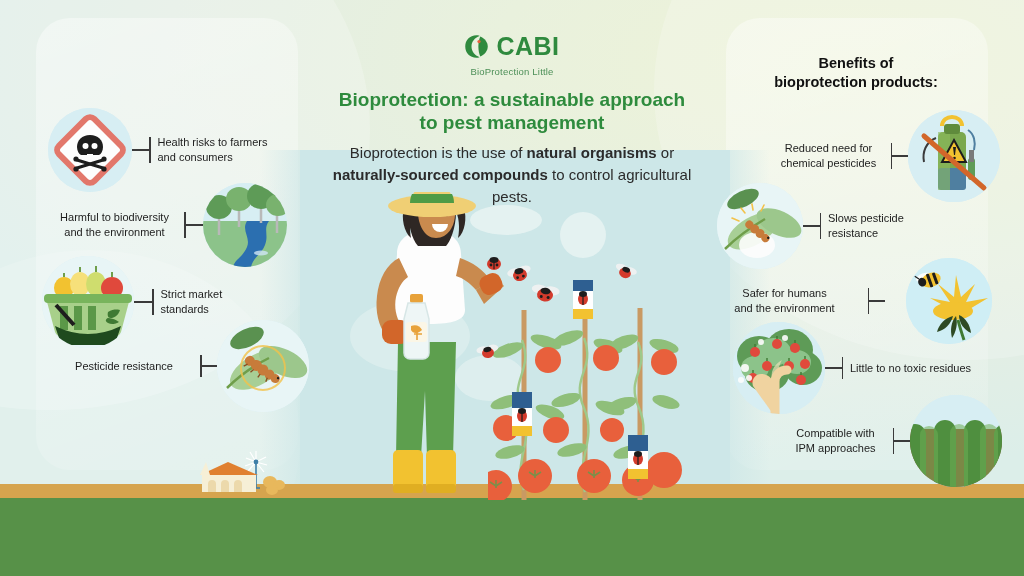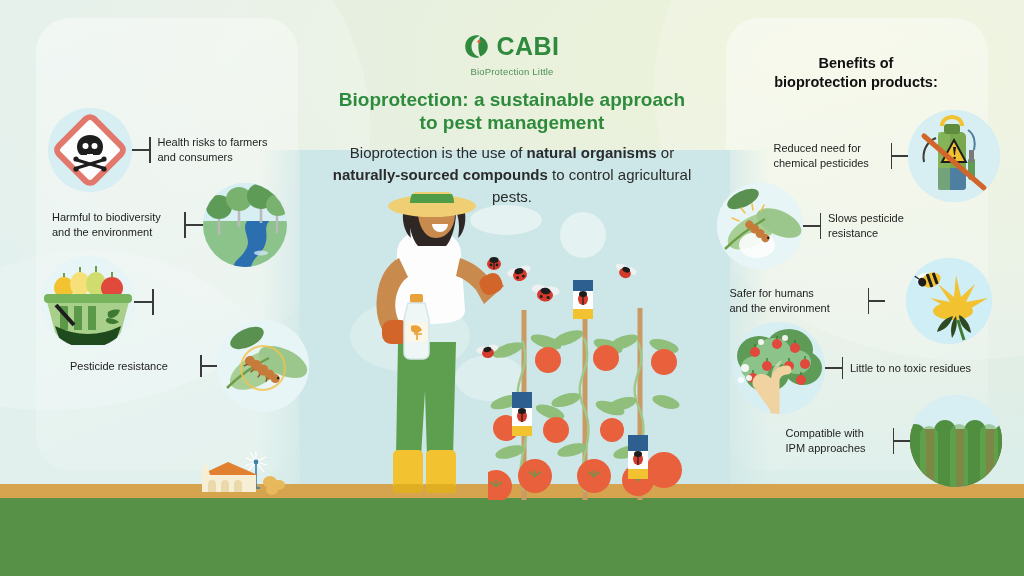--- a/index.html
+++ b/index.html
@@ -88,21 +88,21 @@
     background:#d7eef3;
     box-shadow:0 0 0 0 rgba(0,0,0,0);
   }
   .connector { flex:none; display:flex; align-items:center; }
   .conn-v { width:1.5px; background:#3a3a3a; }
   .conn-h { height:1.5px; background:#3a3a3a; }
   .item-label {
     font-size:11px; color:#1d1d1d; line-height:1.33; white-space:pre-line;
   }
   .lbl-right { text-align:left; }
-  .lbl-left { text-align:left; }
+  .lbl-left { text-align:center; }
 
   svg { display:block; }
 </style>
 </head>
 <body>
 
 <div id="stage">
 
   <div class="bg-base"></div>
   <div class="bg-swoosh sw1"></div>
@@ -408,20 +408,22 @@
         <g fill="#3f7a33">
           <path d="M66 56c6-4 12-2 12-2s-2 7-8 8-4-6-4-6z"></path>
           <path d="M66 62c6 0 11 4 11 4s-6 4-11 1-0-5-0-5z"></path>
         </g>
       </svg>
     </div>
     <div class="connector">
       <div class="conn-h" style="width:18px;"></div>
       <div class="conn-v" style="height:26px;"></div>
     </div>
+    <div class="item-label lbl-right" style="margin-left:7px;width:110px;">Strict market
+standards</div>
   </div>
 
   <div class="item" style="left:70px;top:320px;">
     <div class="item-label lbl-left" style="width:108px;margin-right:22px;">Pesticide resistance</div>
     <div class="connector">
       <div class="conn-v" style="height:22px;"></div>
       <div class="conn-h" style="width:15px;"></div>
     </div>
     <div class="bubble" style="width:92px;height:92px;">
       <svg viewBox="0 0 92 92" width="92" height="92">

